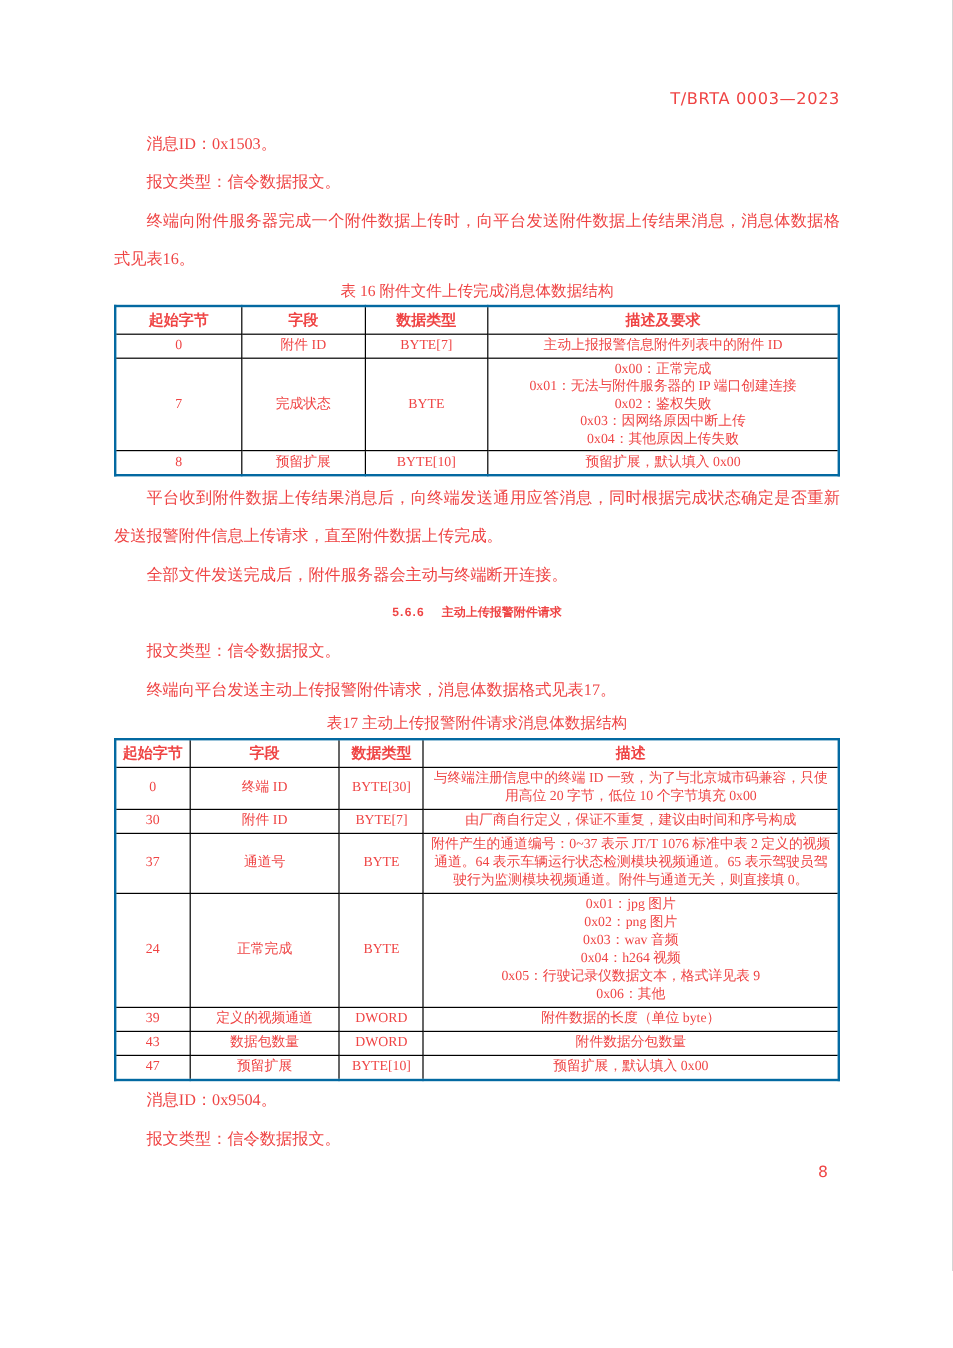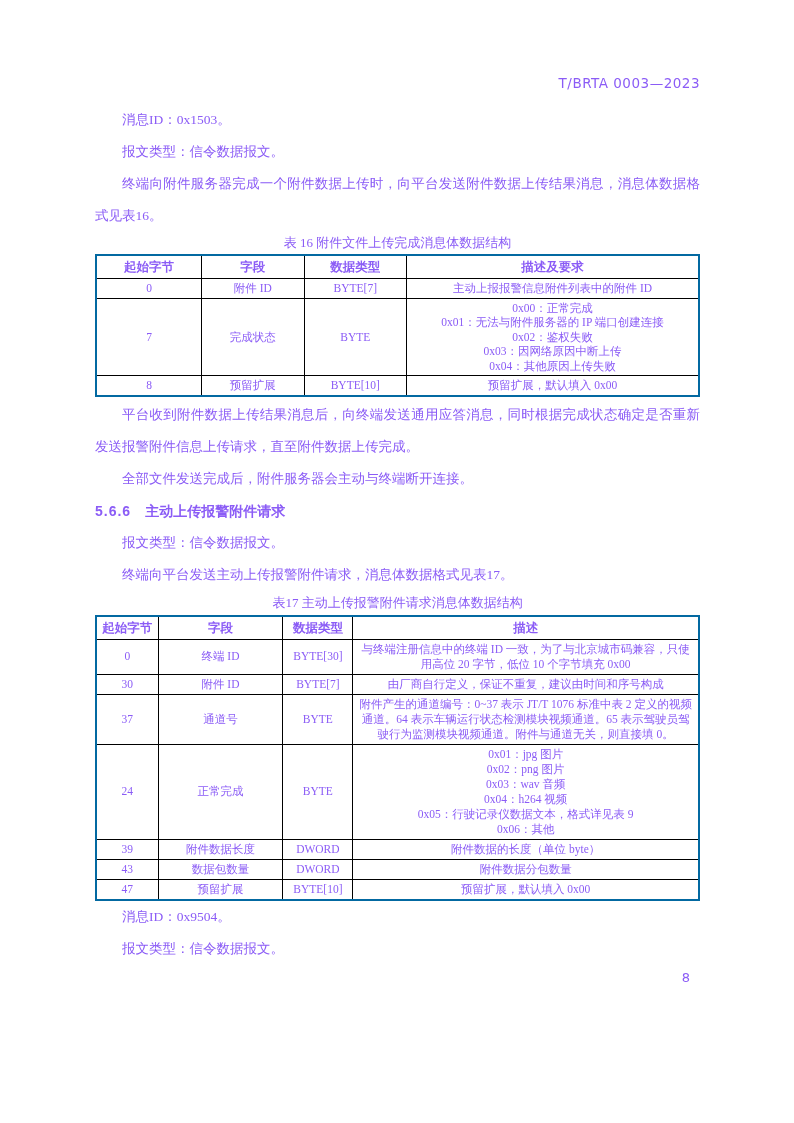--- a/index.html
+++ b/index.html
@@ -1,21 +1,21 @@
 <!DOCTYPE html>
 <html><head>
 <meta charset="utf-8">
 <style>
   * { margin: 0; padding: 0; box-sizing: border-box; }
   html, body { background: #888; }
   .page {
     width: 794px; height: 1123px;
     margin: 0 auto;
     background: #ffffff;
-    color: #8b5cf6;
+    color: #ef4444;
     font-family: "Liberation Serif", "DejaVu Serif", serif;
     position: relative;
     overflow: hidden;
   }
   .content { padding: 74px 94px 0 95px; }
 
   .doc-header {
     text-align: right;
     font-size: 13.5px;
     line-height: 18px;
@@ -28,22 +28,23 @@
     line-height: 32px;
     text-align: justify;
     text-indent: 2em;
   }
   .para.first { margin-top: 12px; }
   .para.after-table { margin-top: 2px; }
 
   .section-heading {
     font-family: "Liberation Sans", "DejaVu Sans", sans-serif;
     font-weight: bold;
-    font-size: 14px;
+    font-size: 10px;
     line-height: 32px;
+    text-align: center;
   }
   .section-heading .sec-no { margin-right: 14px; letter-spacing: 1px; }
   .section-heading.gap-top { margin-top: 12px; }
 
   .table-caption {
     text-align: center;
     font-size: 13px;
     line-height: 22px;
   }
   .table-caption.t17 { line-height: 24px; }
@@ -194,21 +195,21 @@
           <td>BYTE</td>
           <td>0x01：jpg 图片
 0x02：png 图片
 0x03：wav 音频
 0x04：h264 视频
 0x05：行驶记录仪数据文本，格式详见表 9
 0x06：其他</td>
         </tr>
         <tr>
           <td>39</td>
-          <td>附件数据长度</td>
+          <td>定义的视频通道</td>
           <td>DWORD</td>
           <td>附件数据的长度（单位 byte）</td>
         </tr>
         <tr>
           <td>43</td>
           <td>数据包数量</td>
           <td>DWORD</td>
           <td>附件数据分包数量</td>
         </tr>
         <tr>

